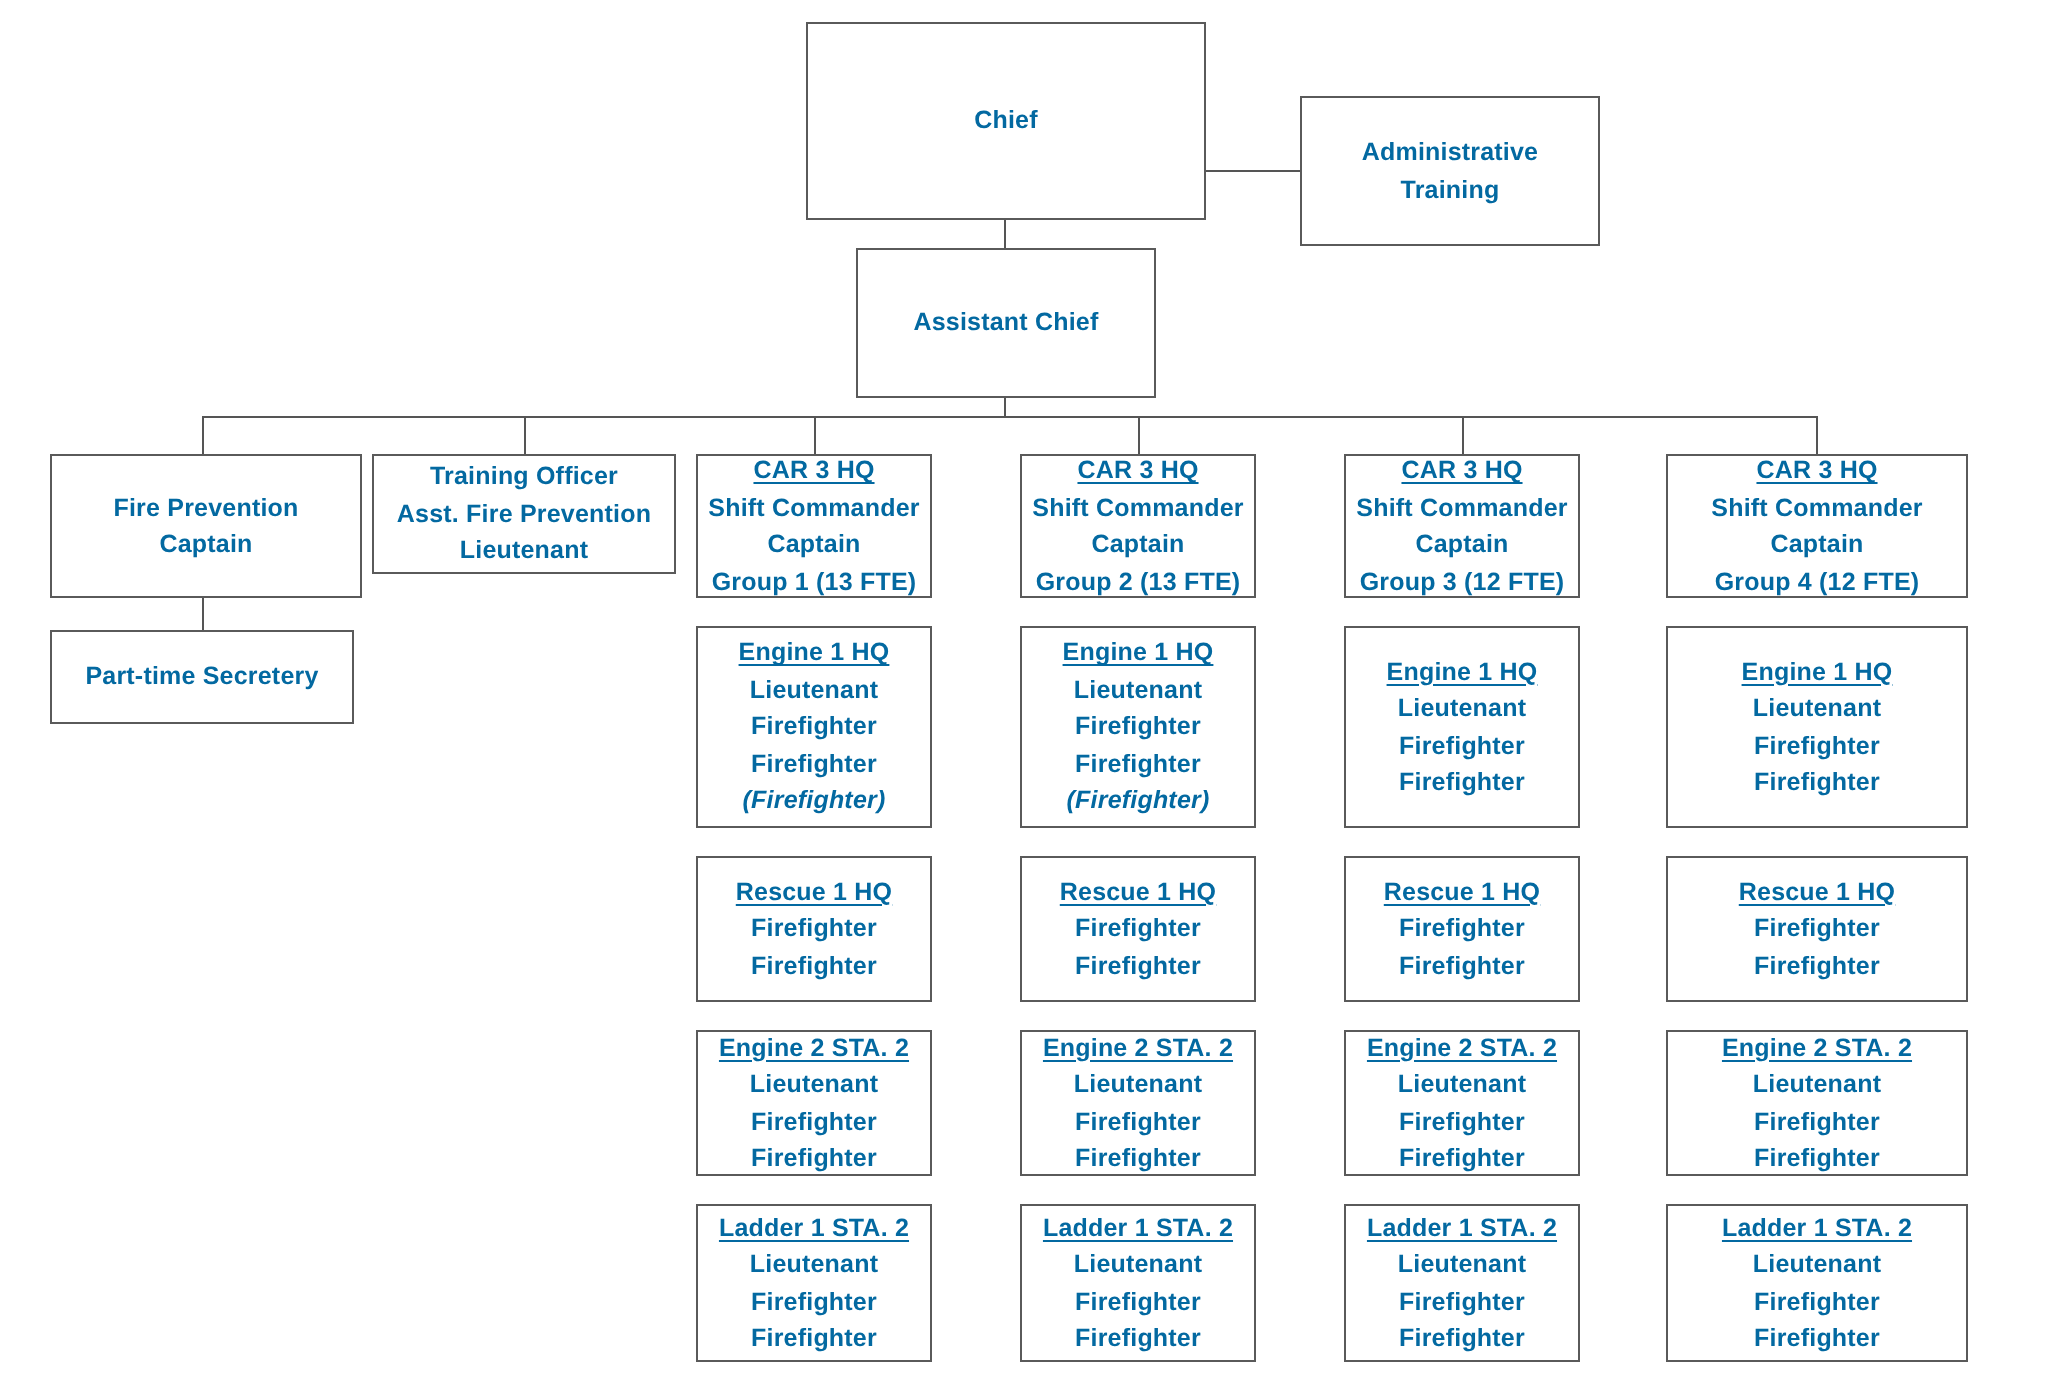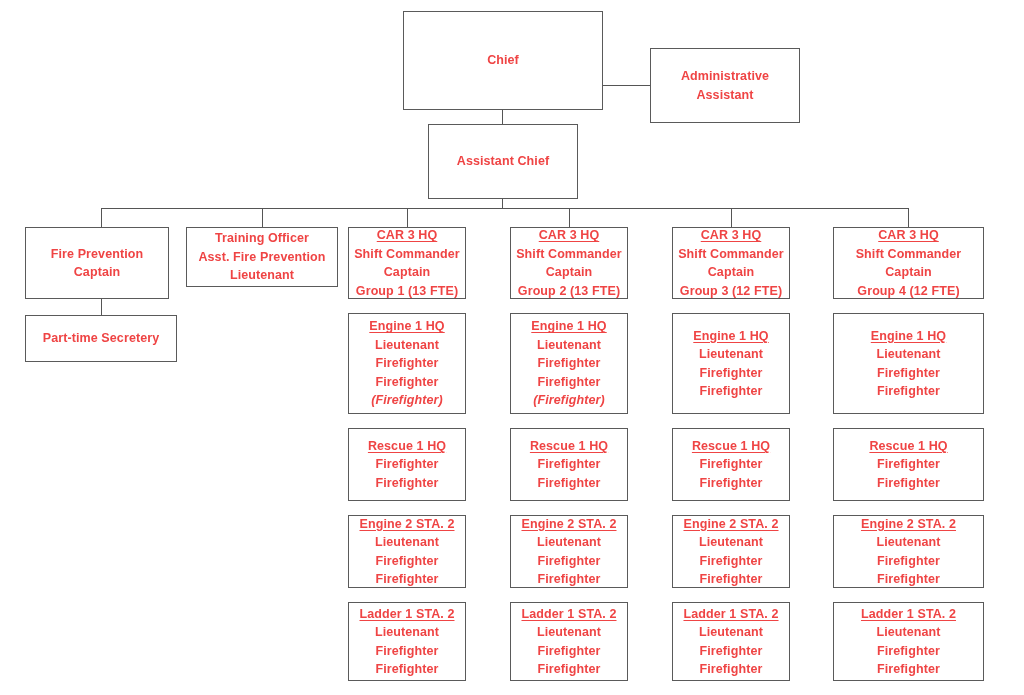--- a/index.html
+++ b/index.html
@@ -25,21 +25,21 @@
     border: 1.3px solid #5a5a5a;
     background: #ffffff;
     display: flex;
     flex-direction: column;
     align-items: center;
     justify-content: center;
     text-align: center;
     font-size: 12.5px;
     font-weight: bold;
     line-height: 1.48;
-    color: #ef4444;
+    color: #0369a1;
     letter-spacing: 0.1px;
     padding: 2px 4px;
   }
   .node .line {
     display: block;
     white-space: nowrap;
   }
   .node .line.head {
     text-decoration: underline;
     text-underline-offset: 2px;
@@ -58,28 +58,28 @@
 <body>
 
 <div id="chart-root">
 
   <div class="node" style="left:403px; top:11px; width:200px; height:99px;">
     <span class="line">Chief</span>
   </div>
 
   <div class="node" style="left:650px; top:48px; width:150px; height:75px;">
     <span class="line">Administrative</span>
-    <span class="line">Assistant</span>
+    <span class="line">Training</span>
   </div>
 
   <div class="node" style="left:428px; top:124px; width:150px; height:75px;text-align:center;">
     <span class="line">Assistant Chief</span>
   </div>
 
-  <div class="node" style="left:25px; top:227px; width:144px; height:72px;">
+  <div class="node" style="left:25px; top:227px; width:156px; height:72px;">
     <span class="line">Fire Prevention</span>
     <span class="line">Captain</span>
   </div>
 
   <div class="node" style="left:25px; top:315px; width:152px; height:47px;text-align:center;">
     <span class="line">Part-time Secretery</span>
   </div>
 
   <div class="node" style="left:186px; top:227px; width:152px; height:60px;">
     <span class="line">Training Officer</span>

